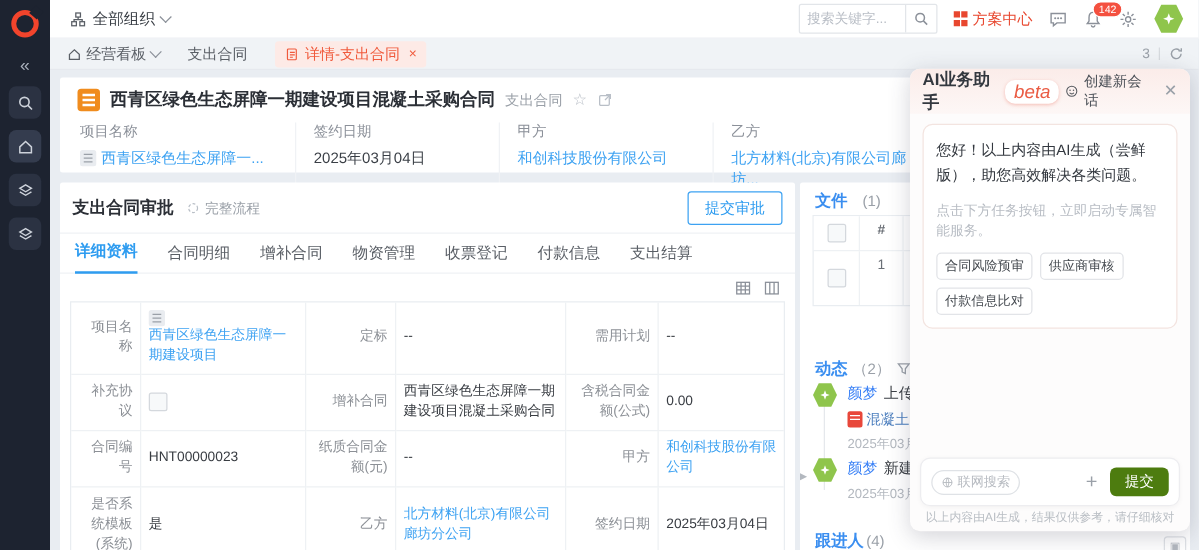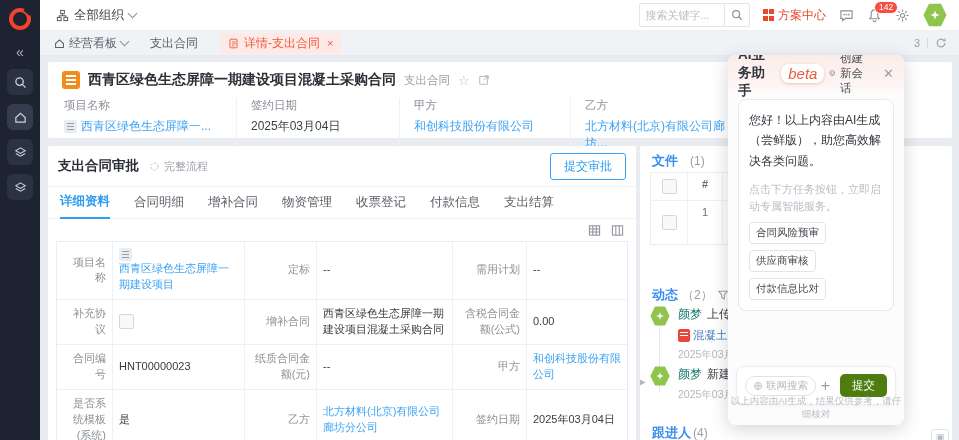--- a/index.html
+++ b/index.html
@@ -85,26 +85,26 @@
   .fhead .fcell{color:#6a6f76;font-weight:bold;background:#fff;}
   .pdf-ico{width:12px;height:13px;background:#e8473a;border-radius:2px;margin-right:3px;margin-top:2px;position:relative;flex:none;}
   .pdf-ico i{position:absolute;left:2px;right:2px;height:1.2px;background:#fff;display:block;}
   .panel-handle{position:absolute;left:-2px;top:230px;color:#b3b8bf;font-size:10px;cursor:pointer;}
   .act-head{position:absolute;left:12px;top:140px;display:flex;align-items:center;gap:4px;}
   .rail{position:absolute;left:19px;top:168px;width:1px;height:78px;background:#e5e8ec;}
   .entry{position:absolute;left:10px;width:260px;}
   .entry .hexs{width:20px;height:20px;background:#8fc54c;clip-path:polygon(25% 3%,75% 3%,98% 50%,75% 97%,25% 97%,2% 50%);display:flex;align-items:center;justify-content:center;position:absolute;left:0;top:0;}
   .e-body{margin-left:28px;}
   .e-line1{font-size:12px;color:#3c4046;}
-  .e-name{color:#0f766e;margin-right:5px;}
+  .e-name{color:#3b82f6;margin-right:5px;}
   .e-file{display:flex;align-items:center;margin-top:5px;font-size:11.5px;color:#4a7dbd;white-space:nowrap;}
   .e-date{margin-top:5px;font-size:10.5px;color:#b3b8bf;}
   .team-head{position:absolute;left:12px;top:278px;display:flex;align-items:center;gap:2px;}
   
-  .ai-panel{left:728px;top:55px;width:176px;height:370px;background:#fdfcfc;border-radius:8px;
+  .ai-panel{left:728px;top:55px;width:224px;height:370px;background:#fdfcfc;border-radius:8px;
             box-shadow:0 4px 18px rgba(60,60,80,.22);z-index:10;overflow:hidden;}
   .ai-head{height:36px;display:flex;align-items:center;padding:0 10px;gap:5px;
            background:linear-gradient(180deg,#fbece9,#fdf7f6);}
   .ai-title{font-size:13.5px;font-weight:bold;color:#33383f;}
   .beta{background:#fff;color:#ea5b43;font-size:15px;padding:1px 7px;border-radius:8px;box-shadow:0 1px 3px rgba(232,90,70,.35);font-style:italic;}
   .ai-new{margin-left:auto;display:flex;align-items:center;gap:4px;font-size:11.5px;color:#4a4f56;cursor:pointer;}
   .ai-x{color:#9aa0a8;font-size:13px;margin-left:7px;cursor:pointer;}
   .ai-card{margin:8px 10px;background:#fff;border:1px solid #f3e4e0;border-radius:8px;padding:10px;}
   .ai-greet{font-size:12px;color:#33383f;line-height:1.7;}
   .ai-hint{margin-top:10px;font-size:11px;color:#b8bdc4;line-height:1.5;}

